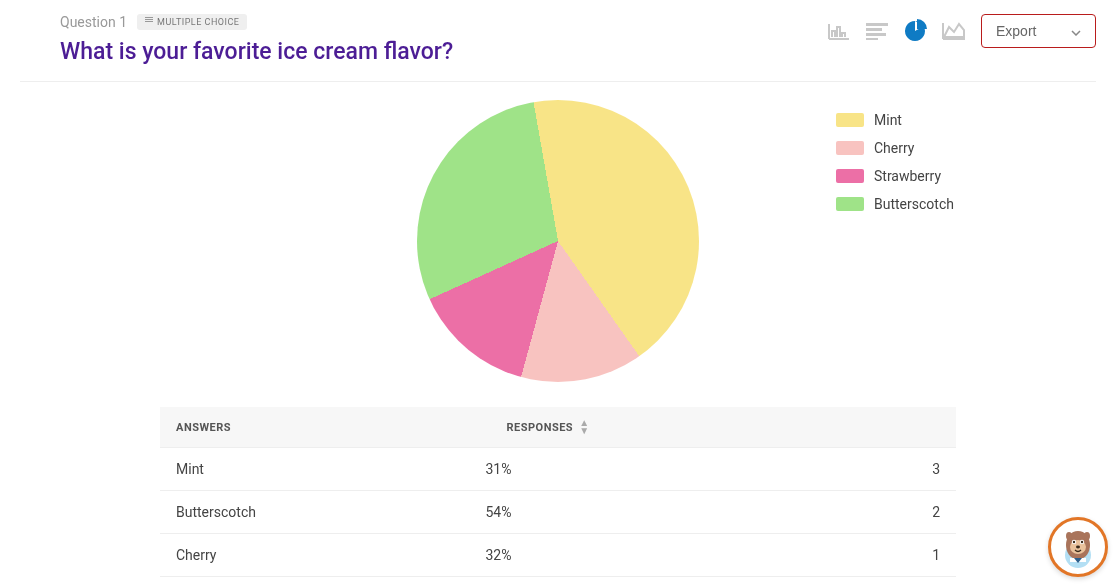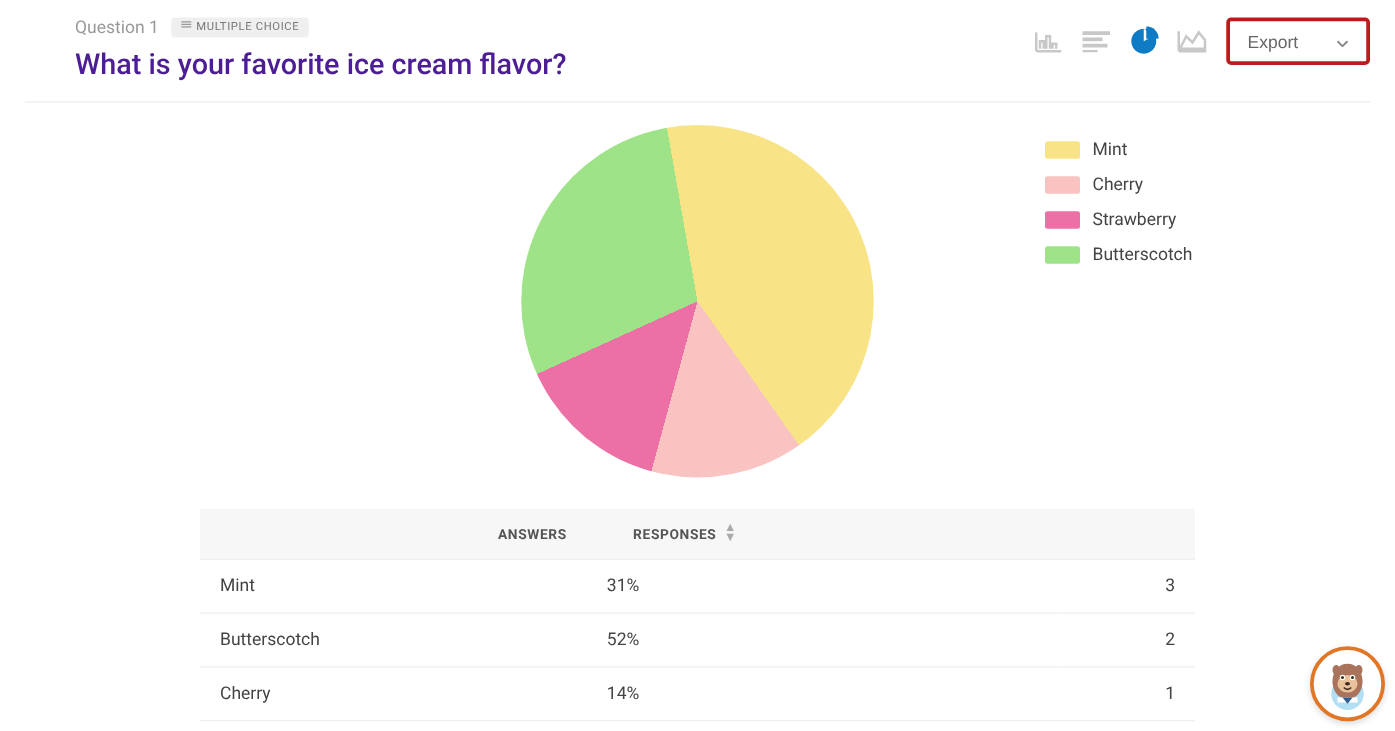--- a/index.html
+++ b/index.html
@@ -66,21 +66,21 @@
       cursor: pointer;
       display: flex;
       align-items: center;
       justify-content: center;
     }
     .view-icon.active { color: #0F7BC4; }
     .export-btn {
       display: flex;
       align-items: center;
       justify-content: space-between;
-      border: 3px solid #b91c1c;
+      border: 1px solid #b91c1c;
       background: #fff;
       padding: 8px 14px;
       border-radius: 4px;
       min-width: 115px;
       color: #666;
       font-size: 14px;
       cursor: pointer;
     }
     .divider {
       border: none;
@@ -120,21 +120,21 @@
     }
     .table-wrap {
       margin: 0 140px;
     }
     .tbl {
       width: 100%;
       border-collapse: collapse;
     }
     .tbl thead th {
       background: #f7f7f7;
-      text-align: right;
+      text-align: left;
       font-size: 11px;
       letter-spacing: 0.5px;
       color: #555;
       padding: 12px 16px;
       font-weight: 700;
       border-bottom: 1px solid #eee;
     }
     .th-responses { display: flex; align-items: center; gap: 6px; margin-left: 21px; }
     .sort-icon { color: #aaa; font-size: 10px; line-height: 8px; display: inline-flex; flex-direction: column; }
     .tbl tbody td {
@@ -256,26 +256,26 @@
         </tr>
       </thead>
       <tbody id="tbody">
           <tr>
             <td>Mint</td>
             <td>31%</td>
             <td class="td-count">3</td>
           </tr>
           <tr>
             <td>Butterscotch</td>
-            <td>52%</td>
+            <td>54%</td>
             <td class="td-count">2</td>
           </tr>
           <tr>
             <td>Cherry</td>
-            <td>14%</td>
+            <td>32%</td>
             <td class="td-count">1</td>
           </tr>
         </tbody>
     </table>
   </div>
 </div>
 
 <div class="widget">
   <svg width="44" height="44" viewBox="0 0 44 44">
     <circle cx="22" cy="30" r="13" fill="#B3DFF4"></circle>

